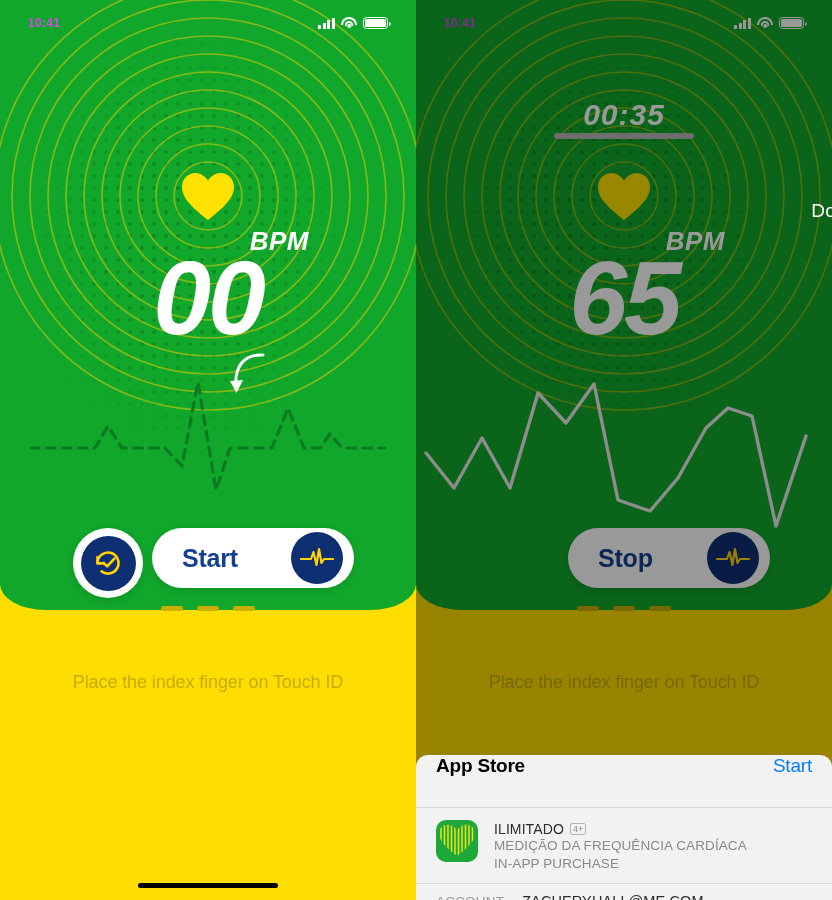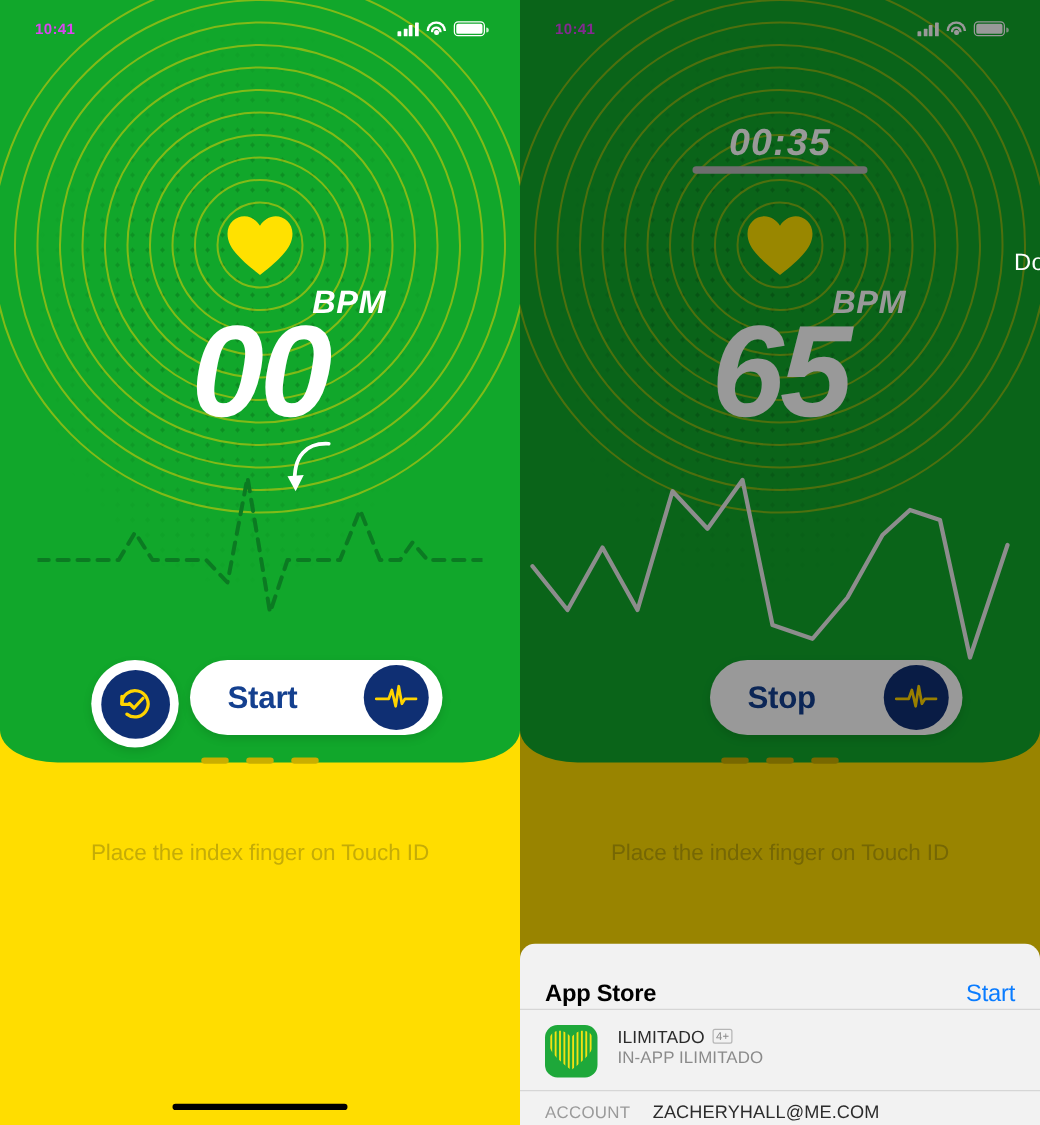--- a/index.html
+++ b/index.html
@@ -136,21 +136,21 @@
   }
 
   
   .sheet {
     position:absolute; left:0; bottom:0; width:416px; height:145px;
     background:#F2F2F2; z-index:50;
     border-top-left-radius:12px; border-top-right-radius:12px;
     overflow:hidden;
   }
   .sheet-head {
-    height:53px; display:flex; align-items:flex-end; justify-content:space-between;
+    height:53px; display:flex; align-items:flex-start; justify-content:space-between;
     padding:0 20px; border-bottom:1px solid #D6D6D6;
   }
   .sheet-title { font-size:19px; font-weight:bold; color:#000; letter-spacing:-.2px; }
   .sheet-cancel { font-size:19px; color:#0A7CFF; letter-spacing:-.2px; }
   .sheet-row { display:flex; gap:16px; padding:12px 20px 10px 20px; border-bottom:1px solid #D6D6D6; }
   .app-icon {
     width:42px; height:42px; border-radius:10px; background:#1EA83A;
     flex:0 0 42px; position:relative; overflow:hidden;
   }
   .app-meta { padding-top:1px; }
@@ -356,21 +356,22 @@
                 <line x1="36.5" y1="0" x2="36.5" y2="42"></line>
             </g>
           </g>
         </svg>
       </span>
       <span class="app-meta">
         <span class="app-name">
           <span>ILIMITADO</span>
           <span class="age-badge">4+</span>
         </span>
-        <div class="app-desc">IN-APP ILIMITADO</div>
+        <div class="app-desc">MEDIÇÃO DA FREQUÊNCIA CARDÍACA</div>
+        <div class="app-desc">IN-APP PURCHASE</div>
       </span>
     </div>
     <div class="acct-row">
       <span class="acct-label">ACCOUNT</span>
       <span class="acct-value">ZACHERYHALL@ME.COM</span>
     </div>
   </div>
   <div class="sheet-grabber"></div>
 </div>
 

